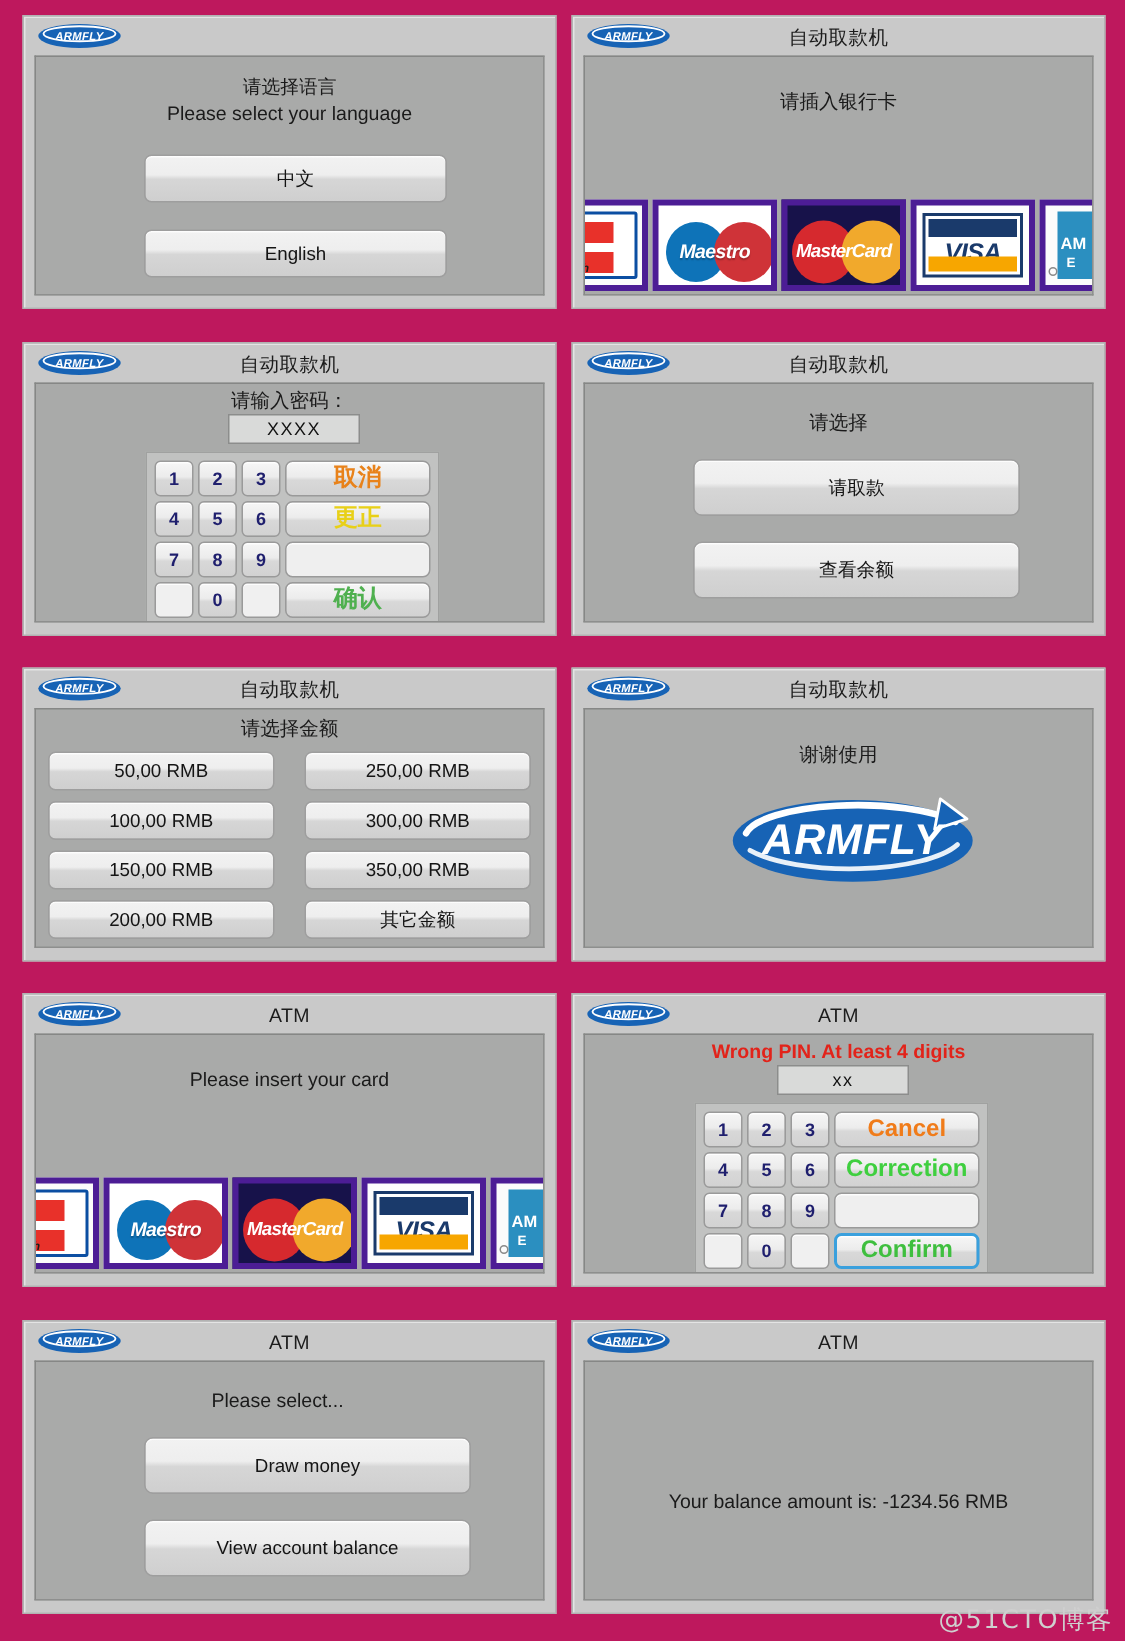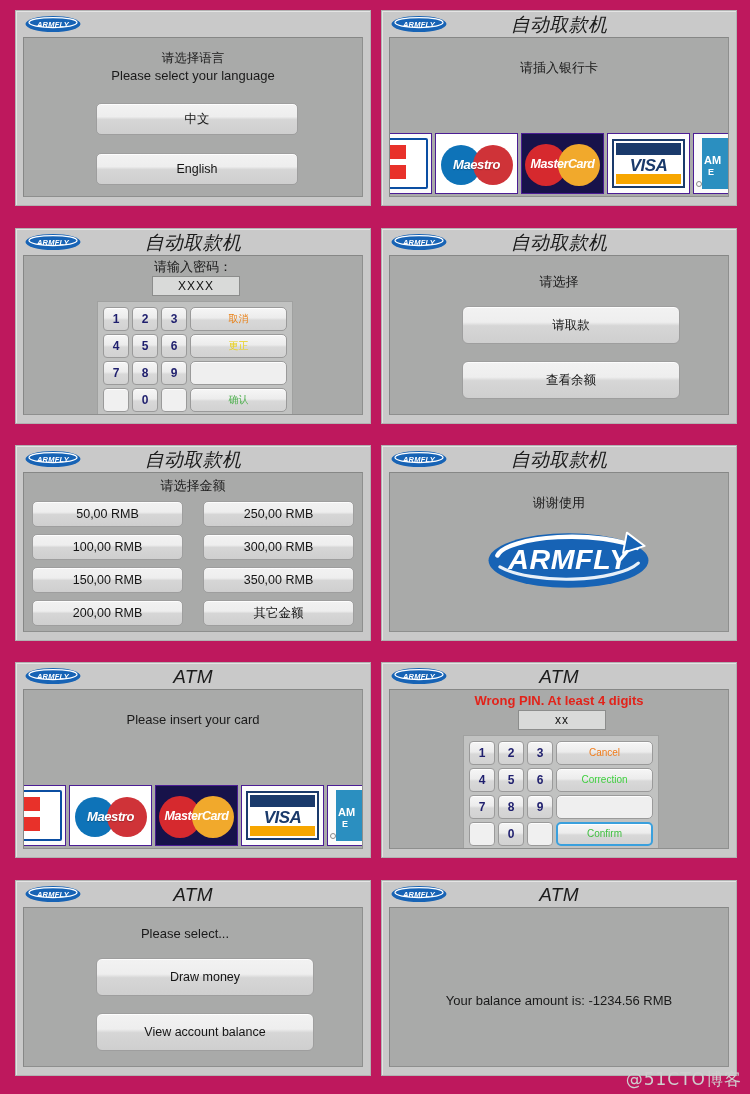--- a/index.html
+++ b/index.html
@@ -24,25 +24,24 @@
     box-shadow: 1px 1px 0 #e4e4e4 inset;
   }
   .panel-header {
     position: relative;
     height: 26px;
     display: flex;
     align-items: center;
     justify-content: center;
   }
   .panel-title {
-    font-size: 19px;
+    font-size: 13px;
     color: #1c1c1c;
     letter-spacing: .3px;
     line-height: 1;
-    font-style: italic;
   }
   .logo-badge {
     position: absolute;
     left: 9px; top: 4px;
     width: 56px; height: 18px;
   }
   .screen {
     position: absolute;
     left: 7px; right: 7px;
     top: 26px; bottom: 8px;
@@ -88,21 +87,21 @@
     position: absolute;
     left: 0; right: 0; bottom: 0;
     height: 63px;
     display: flex;
     gap: 3px;
     padding: 0 0 2px 0;
     align-items: stretch;
   }
   .card {
     background: #fbfbfb;
-    border: 1px solid #4c1d95;
+    border: 4px solid #4c1d95;
     position: relative;
     overflow: hidden;
     flex: 0 0 auto;
   }
   .card.clipL { margin-left: -22px; width: 64px; }
   .card.clipR { margin-right: -22px; width: 64px; }
   .card.full { width: 83px; }
 
   
   .cirrus-inner {
@@ -198,21 +197,21 @@
   .key {
     background: linear-gradient(to bottom, #f6f6f6 0%, #ececec 45%, #d8d8d8 55%, #d2d2d2 100%);
     border: 1px solid #9a9a9a;
     border-radius: 4px;
     display: flex; align-items: center; justify-content: center;
     font-size: 12px; font-weight: bold; color: #1f1f6e;
     box-shadow: 0 1px 0 rgba(255,255,255,.85) inset;
   }
   .key.blank { background: #f0f0f0; color: transparent; }
   .key.func {
-    font-weight: normal; font-size: 10px;
+    font-weight: bold; font-size: 16px;
     border-radius: 5px;
   }
   .key.func.empty { background: #efefef; }
   .key.focus { border: 2px solid #3aa0dd; }
 
   
   .sel-btn { position: absolute; left: 72px; width: 218px; height: 38px; }
   .sel-btn.s1 { top: 50px; }
   .sel-btn.s2 { top: 105px; }
 

